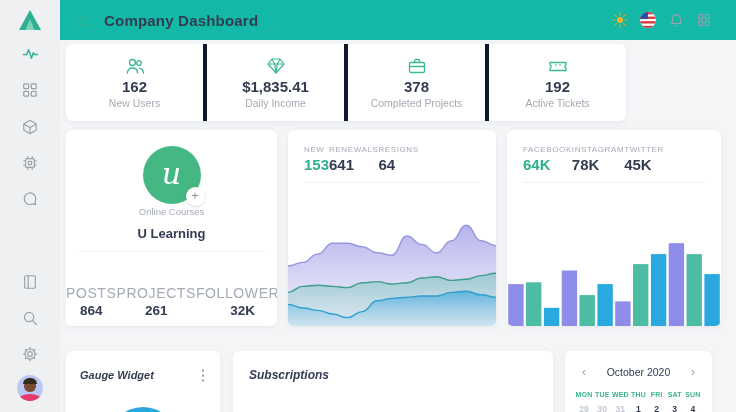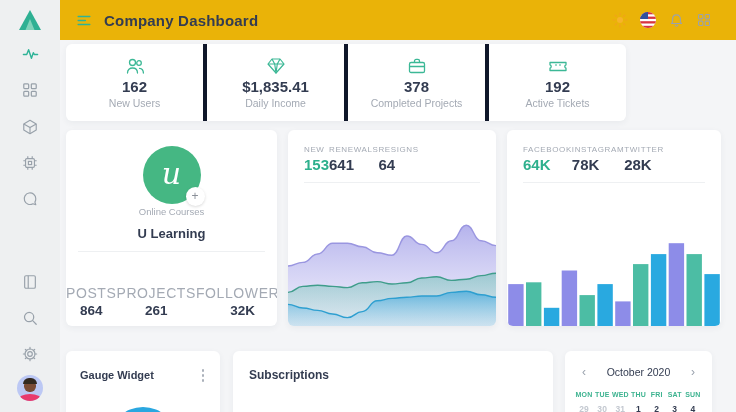--- a/index.html
+++ b/index.html
@@ -5,21 +5,21 @@
   * { margin:0; padding:0; box-sizing:border-box; }
   html,body { width:736px; height:412px; overflow:hidden; font-family:"Liberation Sans", sans-serif; background:#f4f5f7; position:relative; }
   .card { position:absolute; background:#fff; border-radius:6px; box-shadow:0 2px 6px rgba(50,60,80,.06); overflow:hidden; }
 
   
   #sidebar { position:absolute; left:0; top:0; width:60px; height:412px; background:#eef0f1; z-index:5; }
   .s-item { position:absolute; left:0; width:60px; display:flex; justify-content:center; cursor:pointer; }
   .s-item svg { display:block; }
 
   
-  #header { position:absolute; left:60px; top:0; width:676px; height:40px; background:#eab308; display:flex; align-items:center; padding:0 24px 0 16px; z-index:4; }
+  #header { position:absolute; left:60px; top:0; width:676px; height:40px; background:#14b8a6; display:flex; align-items:center; padding:0 24px 0 16px; z-index:4; }
   #page-title { font-size:15px; font-weight:bold; color:#333c51; margin-left:12px; letter-spacing:.2px; }
   #header-right { margin-left:auto; display:flex; align-items:center; gap:12px; }
   .h-icon { width:16px; height:16px; display:flex; align-items:center; justify-content:center; cursor:pointer; }
 
   
   #stats-card { left:66px; top:44px; width:560px; height:77px; display:flex; }
   .stat-cell { flex:1; display:flex; flex-direction:column; align-items:center; justify-content:center; gap:2px; }
   .stat-cell + .stat-cell { border-left:4px solid #0f172a; }
   .stat-value { font-size:15px; font-weight:bold; color:#333c51; }
   .stat-label { font-size:10.5px; color:#a4aab4; }
@@ -43,21 +43,21 @@
   .mh-label { font-size:8px; color:#a4aab4; letter-spacing:.6px; }
   .mh-value { font-size:15px; font-weight:bold; color:#333c51; margin-top:2px; }
   .mh-value.accent { color:#2eb08d; }
   .mini-divider { border-top:1px solid #eef0f2; margin:0 16px; }
   #subscribers-card { left:288px; top:130px; width:208px; height:196px; }
   #social-card { left:507px; top:130px; width:214px; height:196px; }
   .chart-bottom { position:absolute; left:0; bottom:0; }
 
   
   #gauge-card { left:66px; top:351px; width:154px; height:200px; }
-  .small-title { font-size:11px; font-weight:bold; color:#333c51; }
+  .small-title { font-size:11px; font-weight:bold; color:#333c51;font-style:italic; }
   #gauge-head { display:flex; align-items:center; justify-content:space-between; padding:16px 12px 0 14px; }
   #kebab { display:flex; flex-direction:column; gap:2.5px; padding:2px 4px; cursor:pointer; }
   #kebab i { width:2.5px; height:2.5px; border-radius:50%; background:#aab0ba; }
   #gauge-arc { position:absolute; left:50%; top:56px; width:68px; height:34px; margin-left:-34px; border:8px solid #2aa7e0; border-bottom:none; border-radius:68px 68px 0 0; }
   #subscriptions-card { left:233px; top:351px; width:320px; height:200px; padding:17px 16px 0; }
   #sub-axis-row { display:flex; align-items:center; margin-top:28px; }
   #sub-ytick { font-size:8px; color:#a4aab4; width:22px; }
 
   
   #calendar-card { left:565px; top:351px; width:147px; height:200px; padding:14px 10px 0; }
@@ -306,21 +306,21 @@
     <div>
       <div class="mh-label">FACEBOOK</div>
       <div class="mh-value accent">64K</div>
     </div>
     <div>
       <div class="mh-label">INSTAGRAM</div>
       <div class="mh-value">78K</div>
     </div>
     <div>
       <div class="mh-label">TWITTER</div>
-      <div class="mh-value">28K</div>
+      <div class="mh-value">45K</div>
     </div>
   </div>
   <div class="mini-divider"></div>
   <svg id="bar-svg" class="chart-bottom" width="214" height="95" viewBox="0 0 214 95">
       <rect x="1.2" y="53.1" width="15.4" height="41.9" fill="#8d8ce8"></rect>
       <rect x="19.0" y="51.3" width="15.4" height="43.7" fill="#4cbda4"></rect>
       <rect x="36.9" y="76.8" width="15.4" height="18.2" fill="#29a9e0"></rect>
       <rect x="54.7" y="39.5" width="15.4" height="55.5" fill="#8d8ce8"></rect>
       <rect x="72.5" y="64.1" width="15.4" height="30.9" fill="#4cbda4"></rect>
       <rect x="90.4" y="53.1" width="15.4" height="41.9" fill="#29a9e0"></rect>

